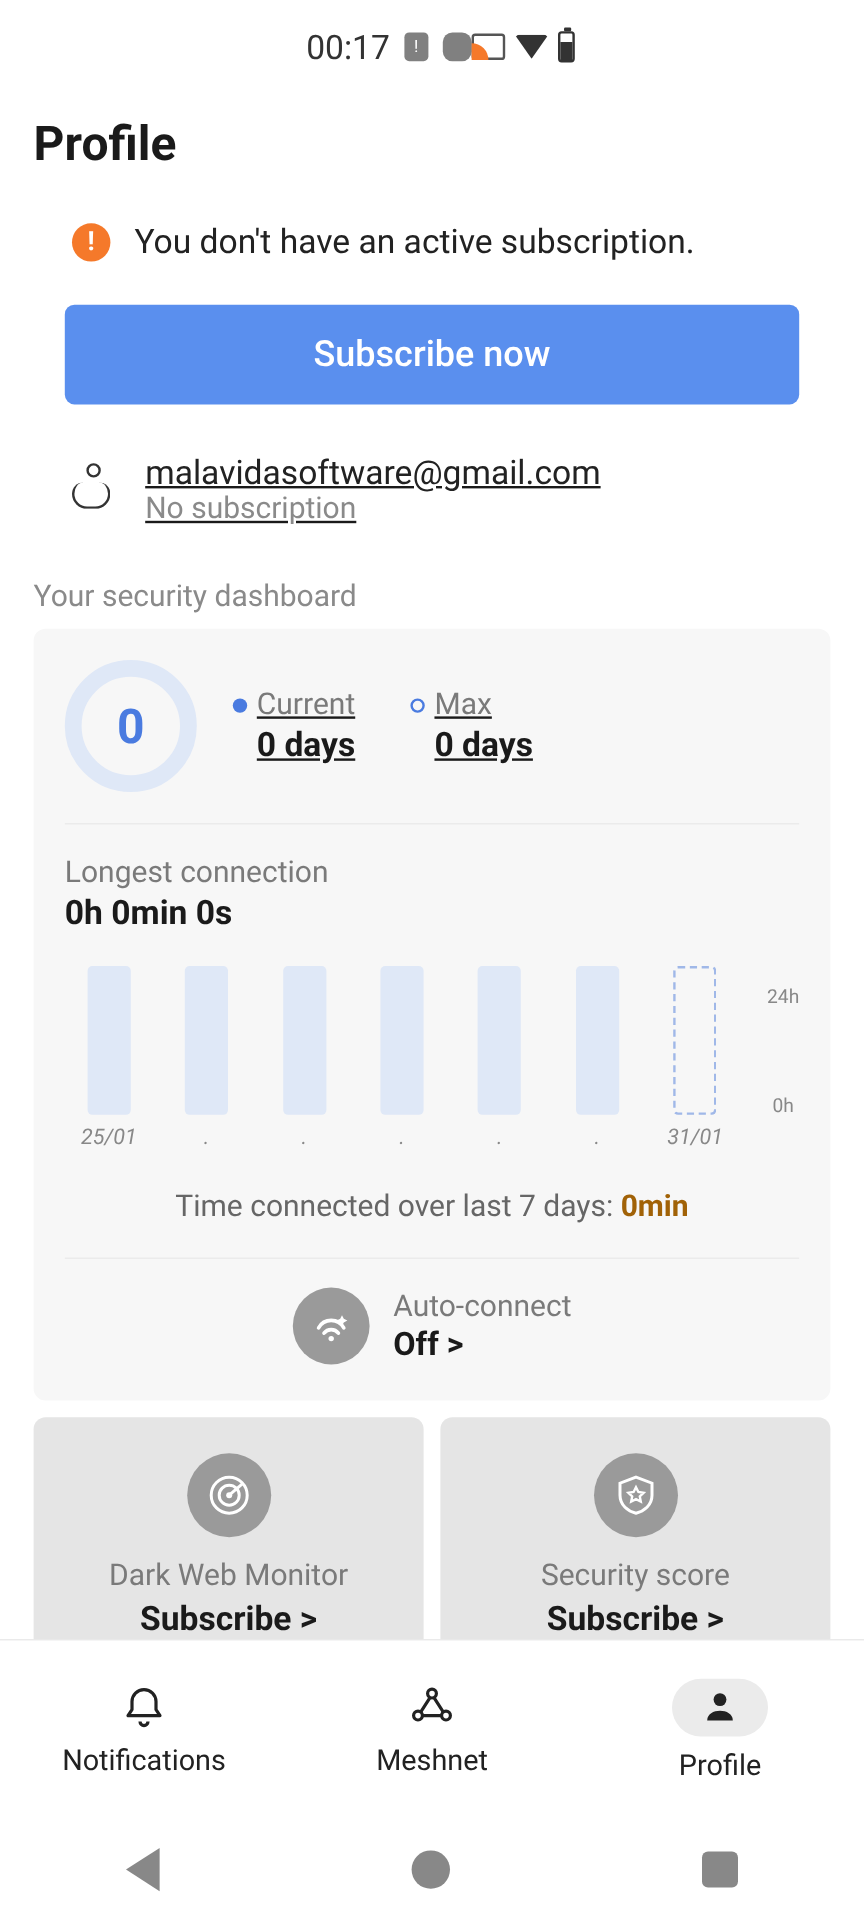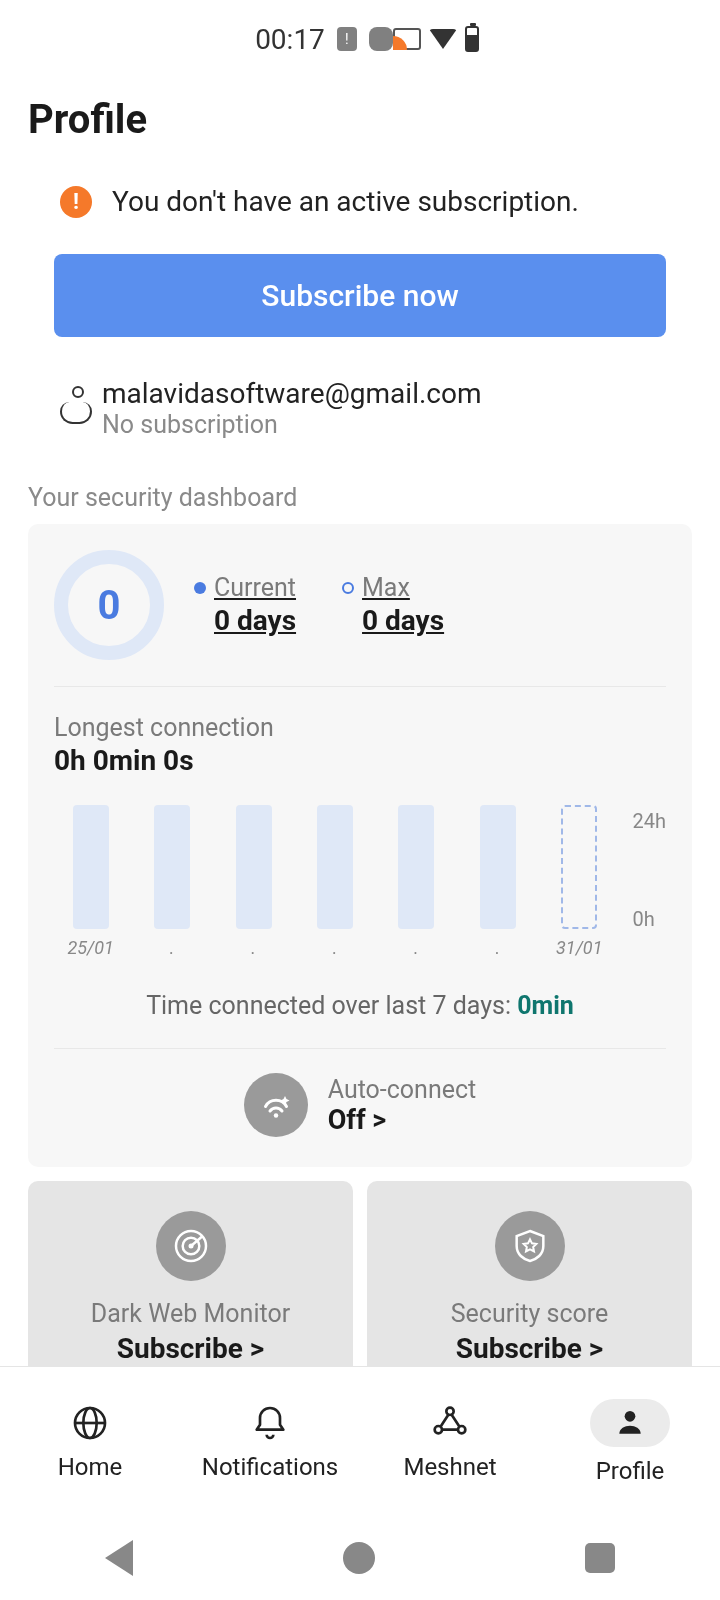--- a/index.html
+++ b/index.html
@@ -27,21 +27,21 @@
   .icon-cast::after { content:''; position:absolute; bottom:-2px; left:-2px; width:14px; height:14px; background:#f5792a; border-top-right-radius:14px; }
   .icon-wifi { width:0; height:0; border-left:14px solid transparent; border-right:14px solid transparent; border-top:20px solid #333; border-radius:4px;}
   .icon-batt { width:14px; height:26px; border:2px solid #333; border-radius:3px; position:relative;}
   .icon-batt::before{content:'';position:absolute;top:-5px;left:3px;width:6px;height:3px;background:#333;border-radius:1px;}
   .icon-batt::after{content:'';position:absolute;bottom:0;left:0;right:0;height:70%;background:#333;}
   .page-title { font-size: 40px; font-weight: 700; padding: 36px 28px 20px; }
   .alert-row { display: flex; align-items: center; gap: 20px; padding: 22px 60px 16px; }
   .alert-icon { width: 32px; height: 32px; background: #f5792a; border-radius: 50%; display: flex; align-items: center; justify-content: center; color: #fff; font-weight: 700; font-size: 22px; }
   .alert-text { font-size: 28px; color: #222; }
   .subscribe-btn { margin: 20px 54px 40px; background: #5a8fee; color: #fff; font-size: 30px; font-weight: 500; text-align: center; padding: 24px; border-radius: 8px; }
-  .user-row { display: flex; align-items: center; gap: 6px; padding: 0 60px 40px; }
+  .user-row { display: flex; align-items: center; gap: 25px; padding: 0 60px 40px; text-decoration: underline; }
   .user-icon { width: 36px; height: 44px; position:relative;}
   .user-icon .head{width:12px;height:12px;border:2px solid #333;border-radius:50%;margin:0 auto 4px;}
   .user-icon .body{width:32px;height:22px;border:2px solid #333;border-radius:12px 12px 16px 16px;border-top:none;}
   .user-email { font-size: 28px; color: #222; }
   .user-sub { font-size: 25px; color: #8a8a8a; }
   .dash-label { font-size: 25px; color: #8a8a8a; padding: 4px 28px 12px; }
   .dash-card { background: #f7f7f7; margin: 0 28px; border-radius: 10px; padding: 26px; }
   .streak-row { display: flex; align-items: center; gap: 30px; padding-bottom: 26px; border-bottom: 1px solid #e8e8e8; }
   .streak-circle { width: 110px; height: 110px; border: 14px solid #dfe8f7; border-radius: 50%; display: flex; align-items: center; justify-content: center; font-size: 40px; font-weight: 700; color: #4a7be0; }
   .streak-info { flex:1; }
@@ -52,23 +52,23 @@
   .dot-hollow { width:12px; height:12px; border:2px solid #4a7be0; border-radius:50%;}
   .metric-value { font-size: 28px; font-weight: 700; color: #1a1a1a; margin-top: 2px; padding-left: 20px;}
   .longest-section { padding: 26px 0 0; }
   .longest-label { font-size: 25px; color: #7a7a7a; }
   .longest-value { font-size: 28px; font-weight: 700; color: #1a1a1a; margin-top: 2px; }
   .bars-chart { display: flex; align-items: flex-end; gap: 8px; margin-top: 28px; position:relative; padding-right:50px;}
   .bar-col { flex:1; display:flex; flex-direction:column; align-items:center; gap:8px;}
   .bar { width: 36px; height: 124px; background: #dfe8f7; border-radius: 4px; }
   .bar-dashed { width: 36px; height: 124px; border: 2px dashed #a0b8e8; border-radius: 4px; background:transparent;}
   .bar-label { font-size: 18px; color: #888; height:18px;font-style:italic;}
-  .y-labels { position:absolute; right:0; top:4px; bottom:24px; display:flex; flex-direction:column; justify-content:space-between; font-size:20px; color:#888;}
+  .y-labels { position:absolute; right:0; top:16px; bottom:24px; display:flex; flex-direction:column; justify-content:space-between; font-size:16px; color:#888;align-items:center;}
   .connected-summary { text-align:center; font-size:25px; color:#666; padding:36px 0 28px; border-bottom:1px solid #e8e8e8;}
-  .connected-summary b{color:#0f766e; font-weight:700;}
+  .connected-summary b{color:#a16207; font-weight:700;}
   .auto-connect { display:flex; align-items:center; justify-content:center; gap:20px; padding:24px 0 4px;}
   .auto-icon { width:64px; height:64px; background:#9a9a9a; border-radius:50%; display:flex; align-items:center; justify-content:center;}
   .auto-label { font-size:25px; color:#7a7a7a;}
   .auto-value { font-size:27px; font-weight:700; color:#1a1a1a;}
   .features-row{display:flex; gap:14px; padding:14px 28px 0;}
   .feature-card{flex:1; background:#e5e5e5; border-radius:10px; padding:30px 10px 18px; text-align:center;}
   .feature-icon{width:70px; height:70px; background:#9a9a9a; border-radius:50%; margin:0 auto 18px; display:flex; align-items:center; justify-content:center;}
   .feature-title{font-size:25px; color:#7a7a7a; margin-bottom:4px;}
   .feature-action{font-size:28px; font-weight:700; color:#1a1a1a;}
   .bottom-nav{position:absolute; bottom:84px; left:0; right:0; height:150px; border-top:1px solid #e5e5e5; display:flex; background:#fff;}
@@ -224,28 +224,20 @@
         </svg>
     </div>
     <div class="feature-title">Security score</div>
     <div class="feature-action">Subscribe &gt;</div>
   </div>
 </div>
 
 <div class="bottom-nav">
   <div class="nav-item">
     <svg width="40" height="40" viewBox="0 0 24 24">
-        <circle cx="12" cy="12" r="9" fill="none" stroke="#222" stroke-width="1.6"></circle>
-        <ellipse cx="12" cy="12" rx="4" ry="9" fill="none" stroke="#222" stroke-width="1.6"></ellipse>
-        <line x1="3" y1="12" x2="21" y2="12" stroke="#222" stroke-width="1.6"></line>
-      </svg>
-    <span class="nav-label">Home</span>
-  </div>
-  <div class="nav-item">
-    <svg width="40" height="40" viewBox="0 0 24 24">
         <path d="M12 3a6 6 0 0 0-6 6v4l-2 3h16l-2-3V9a6 6 0 0 0-6-6zM10 19a2 2 0 0 0 4 0" fill="none" stroke="#222" stroke-width="1.6" stroke-linejoin="round"></path>
       </svg>
     <span class="nav-label">Notifications</span>
   </div>
   <div class="nav-item">
     <svg width="40" height="40" viewBox="0 0 24 24">
         <circle cx="12" cy="5" r="2.2" fill="none" stroke="#222" stroke-width="1.6"></circle>
         <circle cx="5" cy="16" r="2.2" fill="none" stroke="#222" stroke-width="1.6"></circle>
         <circle cx="19" cy="16" r="2.2" fill="none" stroke="#222" stroke-width="1.6"></circle>
         <path d="M11 7l-4.5 7M13 7l4.5 7M7 16h10" fill="none" stroke="#222" stroke-width="1.6"></path>

